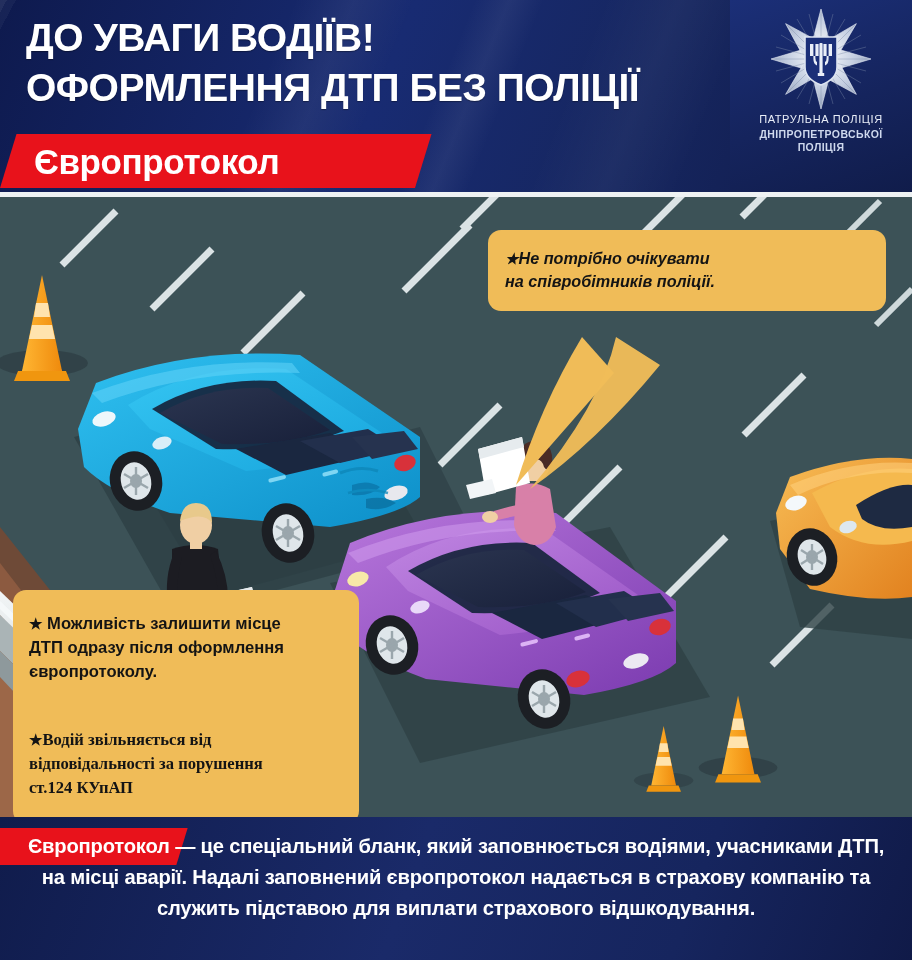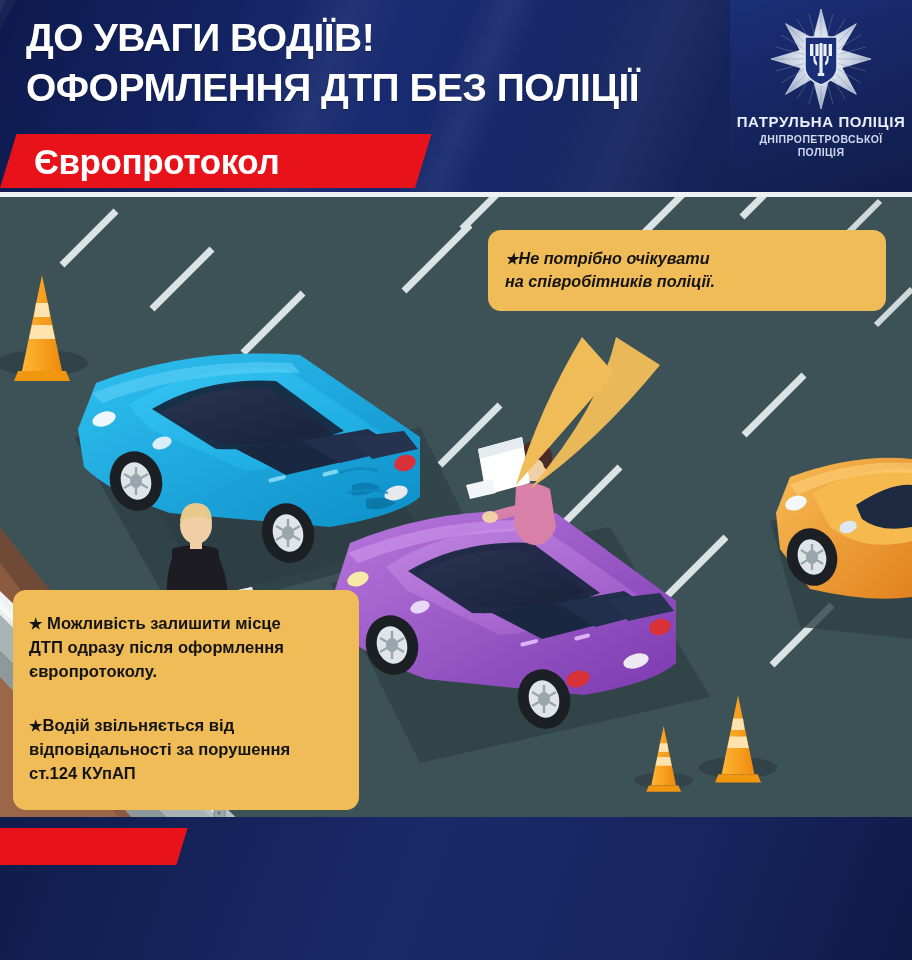--- a/index.html
+++ b/index.html
@@ -83,22 +83,22 @@
     position: absolute;
     right: 0; top: 0;
     width: 182px;
     height: 196px;
     background: linear-gradient(160deg, #1b2f78 0%, #15245d 55%, #101c4a 100%);
     text-align: center;
   }
   .badge-star { margin: 7px auto 0; display:block; }
   .badge-line1 {
     color: #e9eef8;
-    font-size: 15px;
-    font-weight: 700;
+    font-size: 11px;
+    font-weight: 400;
     letter-spacing: 0.6px;
     margin-top: 2px;
   }
   .badge-line2 {
     color: #cfd9ee;
     font-size: 10.5px;
     font-weight: 700;
     letter-spacing: 0.4px;
     line-height: 13px;
     margin-top: 3px;
@@ -146,21 +146,21 @@
   }
   #bubble-top p { font-size: 16.2px; line-height: 23px; font-style: italic; }
   #bubble-top p.second { margin-top: 20px; }
 
   #bubble-bottom {
     left: 13px; top: 393px;
     width: 346px;
     padding: 22px 30px 24px 16px;
   }
   #bubble-bottom p { font-size: 16.6px; line-height: 24px; }
-  #bubble-bottom p.second { margin-top: 30px; }
+  #bubble-bottom p.second { margin-top: 44px; font-family: Liberation Serif, serif; }
 
   
   .footer {
     position: absolute;
     left: 0; top: 817px;
     width: 912px;
     height: 143px;
     background: linear-gradient(110deg, #101c4c 0%, #1a2a69 45%, #16255e 75%, #101a48 100%);
     overflow: hidden;
   }
@@ -579,15 +579,16 @@
 ДТП одразу після оформлення
 європротоколу.</span></p>
       <p class="second"><span class="star">★</span><span>Водій звільняється від
 відповідальності за порушення
 ст.124 КУпАП</span></p>
     </div>
   </div>
 
   <div class="footer">
     <div class="footer-tag"></div>
+    <div class="footer-text"><span class="footer-lead">Європротокол</span><span> — це спеціальний бланк, який заповнюється водіями, учасниками ДТП, на місці аварії. Надалі заповнений європротокол надається в страхову компанію та служить підставою для виплати страхового відшкодування.</span></div>
   </div>
 
 </div>
 
 </body></html>

